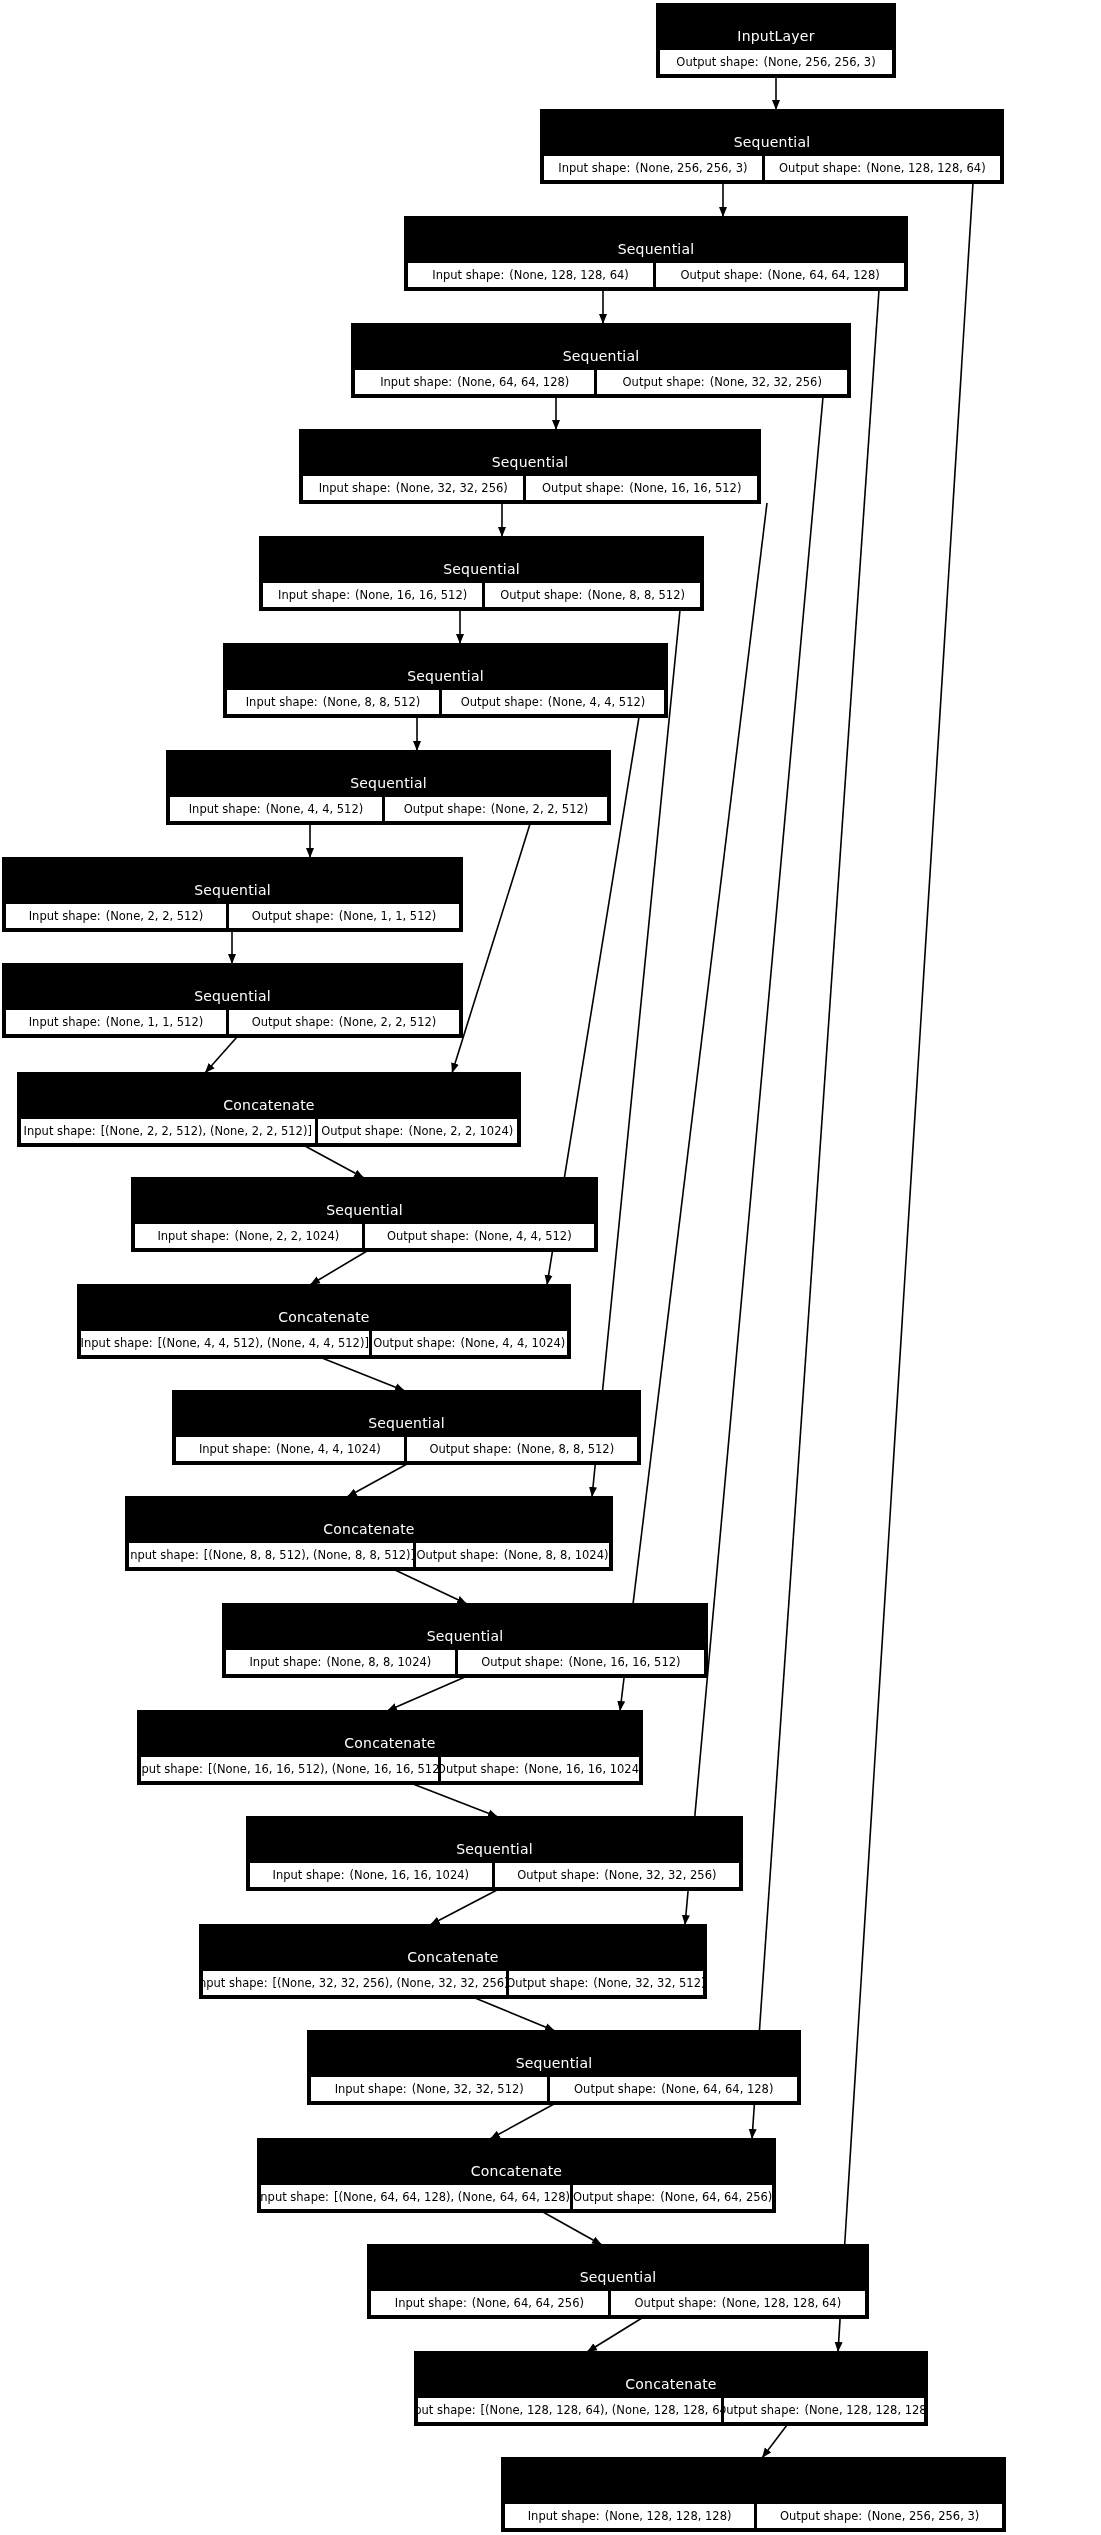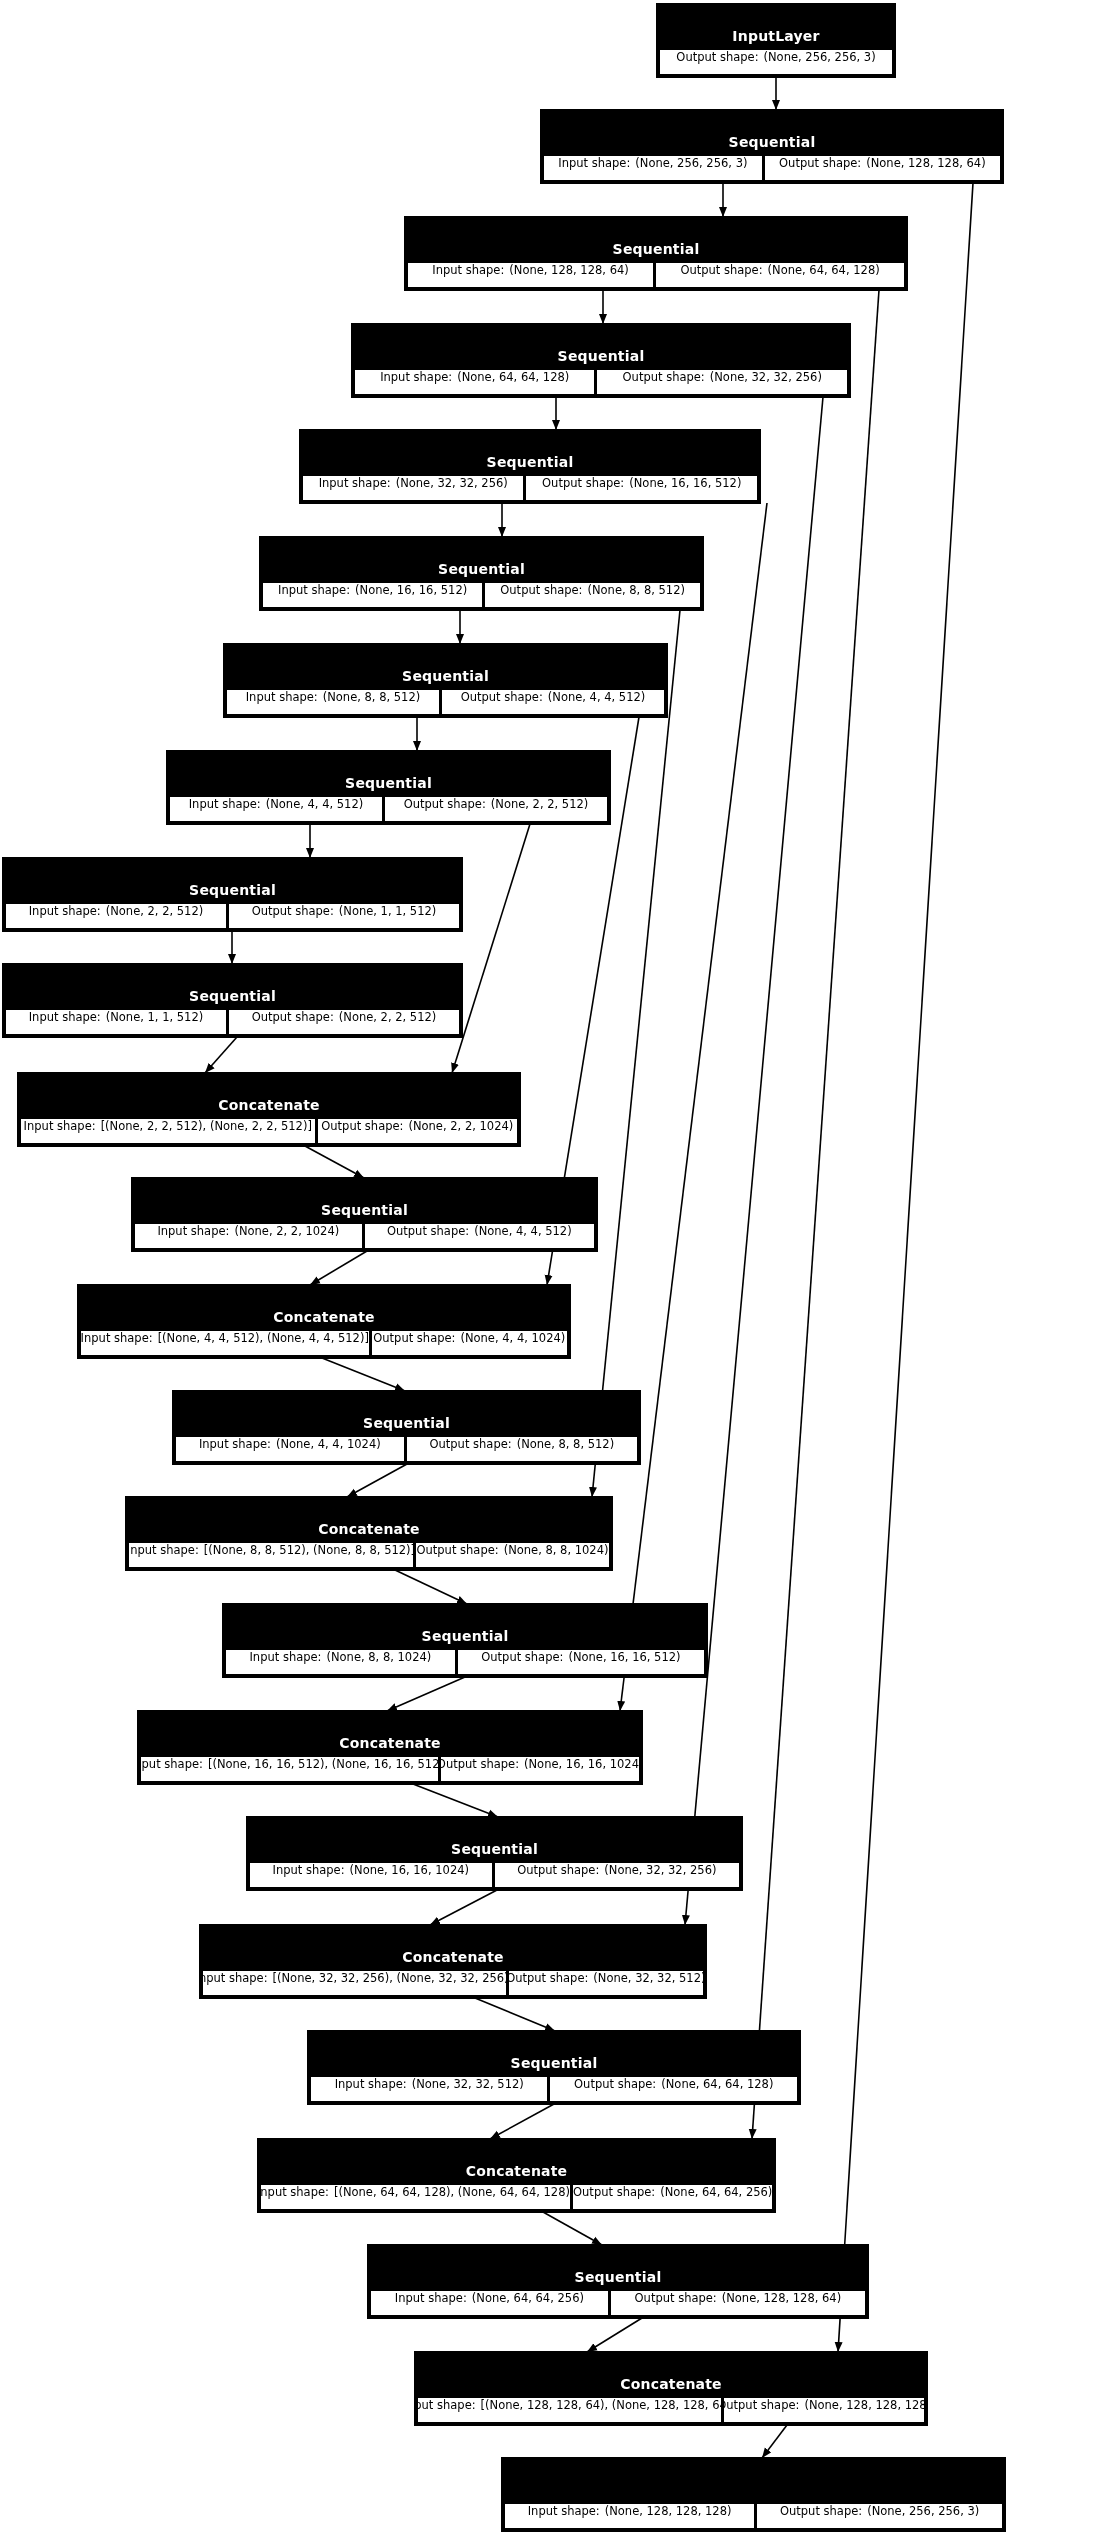--- a/index.html
+++ b/index.html
@@ -23,39 +23,40 @@
     background: #000000;
     box-shadow: 0 0 0 1px #000000;
   }
   .node-title {
     height: 64px;
     display: flex;
     align-items: center;
     justify-content: center;
     color: #ffffff;
     font-size: 14px;
-    font-weight: bold;
+    font-weight: normal;
     letter-spacing: 0.2px;
   }
   .cells {
     position: absolute;
     left: 3px; right: 3px; bottom: 3px;
     height: 24px;
     display: flex;
     gap: 3px;
   }
   .cell {
     background: #ffffff;
     color: #000000;
     flex: 1 1 auto;
     display: flex;
+    align-items: center;
     justify-content: center;
     font-size: 11.5px;
     white-space: nowrap;
-    padding: 0 6px;
+    padding: 9px 6px;
     overflow: hidden;
   }
   .cell .lbl { margin-right: 5px; }
   .cell .val { font-weight: normal; }
   .edge { stroke: #000000; stroke-width: 1.6; fill: none; }
 </style>
 </head>
 <body>
 
 <div id="stage">

